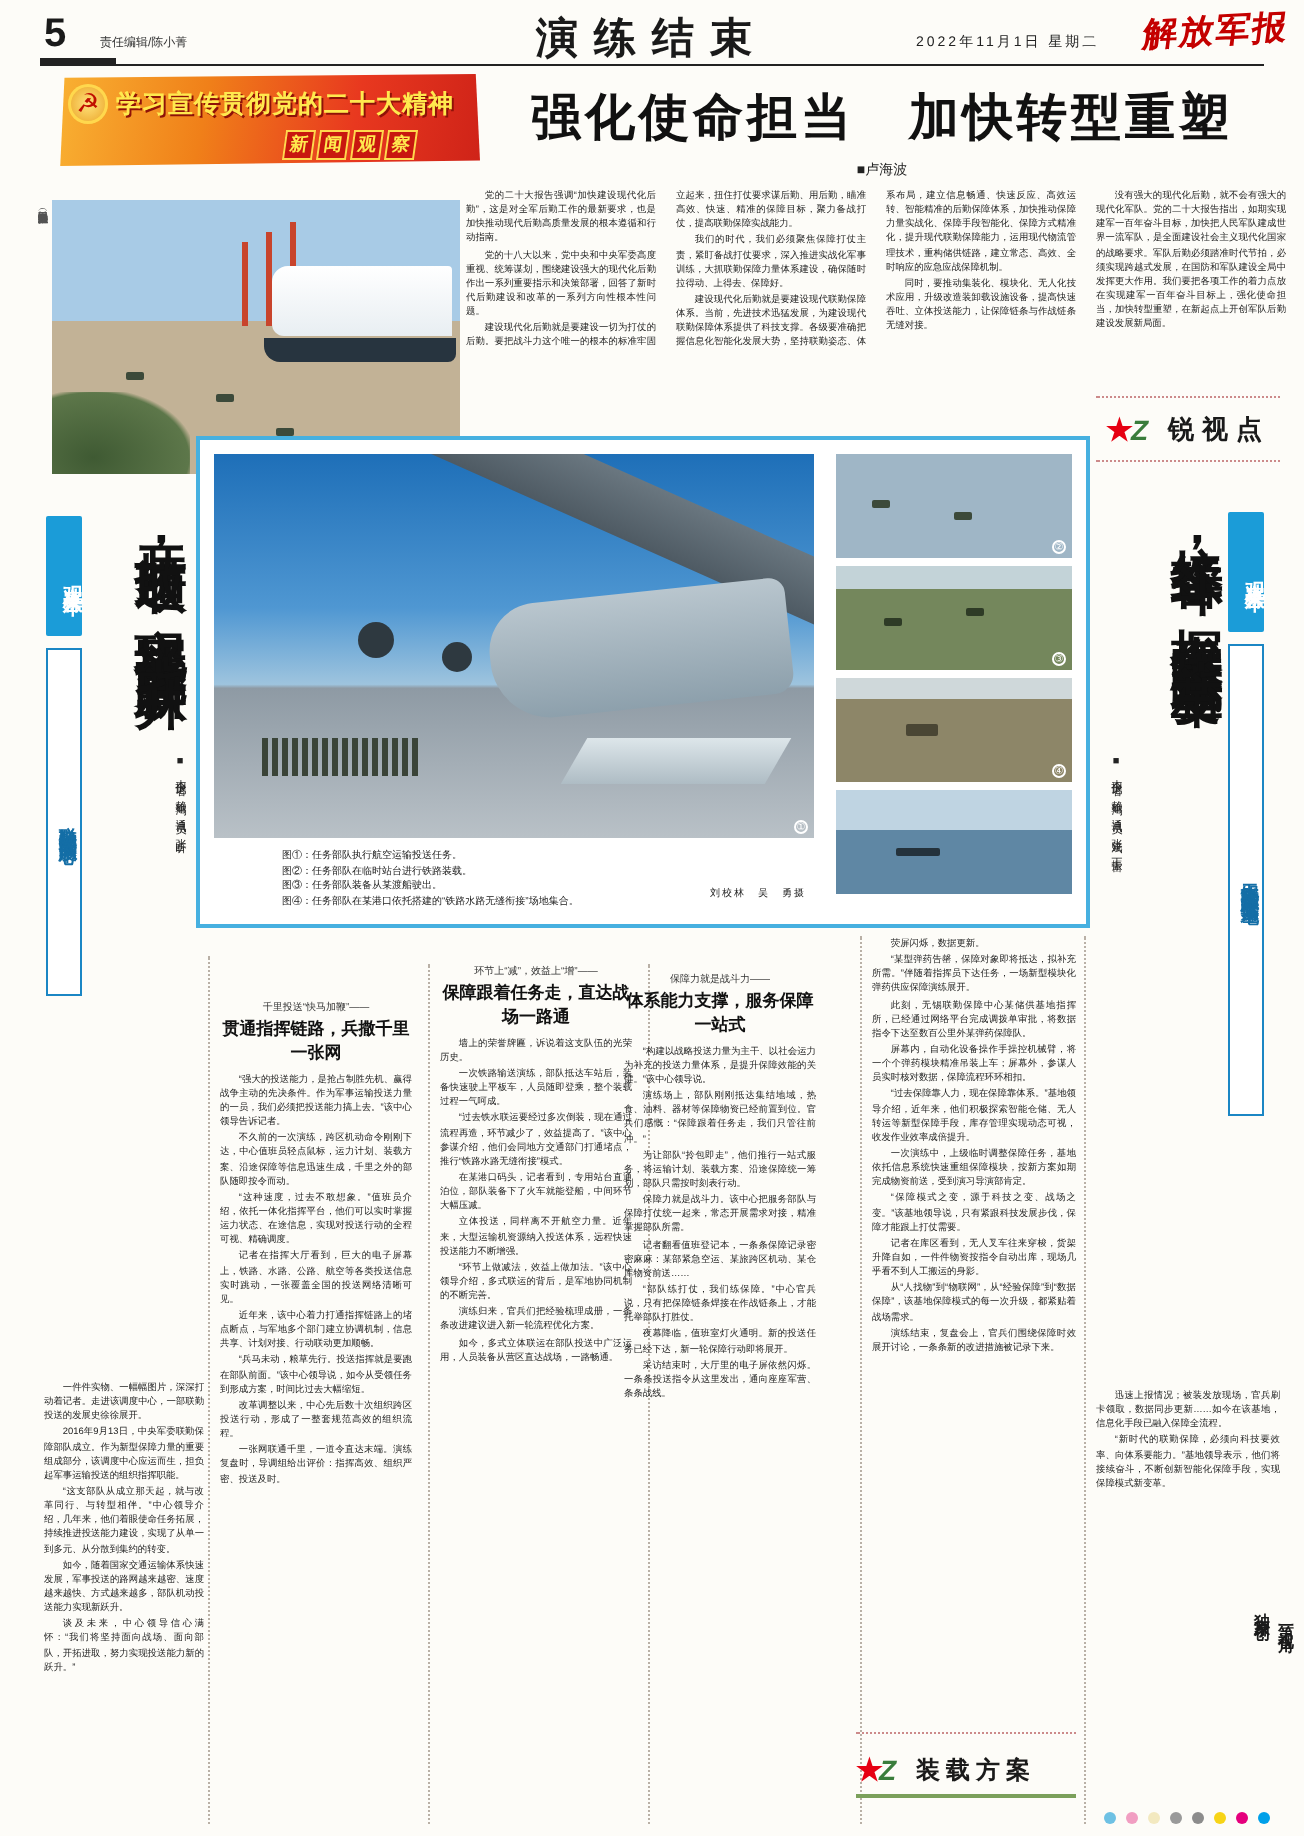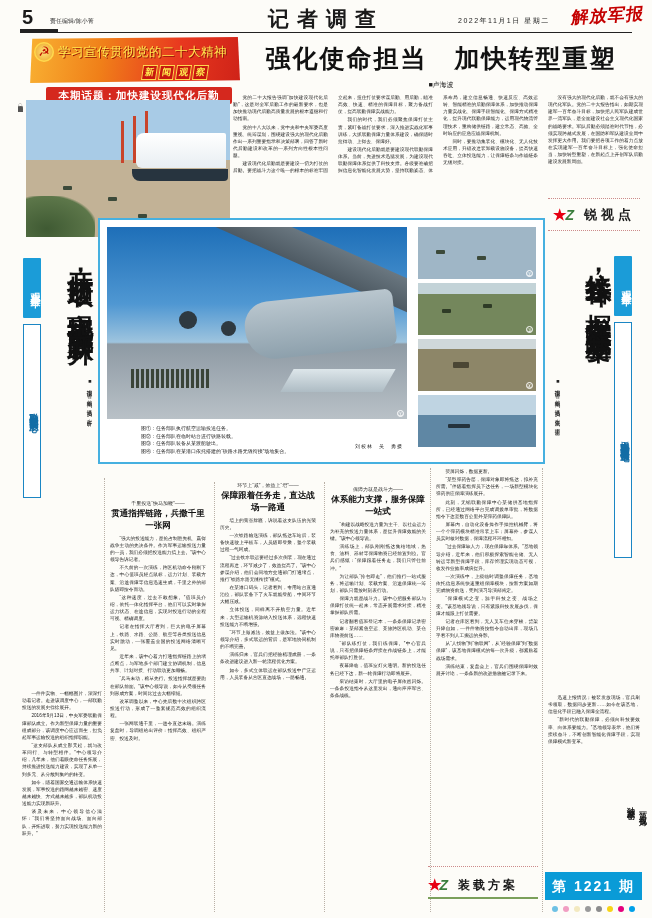--- a/index.html
+++ b/index.html
@@ -9,21 +9,21 @@
   .vt{writing-mode:vertical-rl;text-orientation:upright}
   
   .pageno{font-size:20px;font-weight:bold}
   .editor{font-size:6px;color:#333}
   .section-title{font-size:21px;font-weight:bold;letter-spacing:8px;text-align:center}
   .date{font-size:7px;letter-spacing:1.5px;color:#222}
   .masthead{font-size:17px;font-weight:900;color:#c40000;font-family:"Liberation Serif",serif;transform:skewX(-10deg) rotate(-3deg);letter-spacing:1px}
   .hrule{background:#222}
   
   .banner{background:linear-gradient(100deg,#f9b233 0%,#f08019 35%,#e8381f 70%,#cf2318 100%);clip-path:polygon(2% 4%,99% 0,100% 94%,1% 100%);box-shadow:0 1px 2px rgba(0,0,0,.25)}
-  .banner-line1{color:#ffe94e;font-weight:400;font-size:12.5px;text-shadow:1px 1px 0 #8f1208;letter-spacing:.5px;white-space:nowrap}
+  .banner-line1{color:#ffe94e;font-weight:700;font-size:12.5px;text-shadow:1px 1px 0 #8f1208;letter-spacing:.5px;white-space:nowrap}
   .emblem{width:20px;height:20px;border-radius:50%;background:radial-gradient(#ffe27a,#e89b1c);color:#c01000;font-size:13px;line-height:20px;text-align:center;box-shadow:0 0 0 1.5px #ffd84d inset}
   .news-tiles{display:flex;gap:2px}
   .news-tiles span{display:inline-block;background:#c8170f;border:1px solid #ffd84d;color:#ffe94e;font-weight:900;font-size:9px;padding:0 2px;transform:skewX(-8deg)}
   .topic-box{background:#d5281e;color:#fff;font-weight:bold;font-size:10.5px;text-align:center;line-height:17px;letter-spacing:1px;border-radius:2px}
   
   .lead-title{font-size:25px;font-weight:900;letter-spacing:2px;text-align:center;color:#111;font-family:Liberation Mono, monospace}
   .lead-byline{font-size:7px;text-align:center;color:#222}
   .smalltext{font-size:4.7px;line-height:1.52;text-align:justify;color:#222}
   .smalltext p{text-indent:2em;margin-bottom:1px}
   .cols4{column-count:4;column-gap:10px}
@@ -63,38 +63,37 @@
   .survey-badge{display:flex;align-items:center;gap:7px;font-size:12px;font-weight:900;letter-spacing:3px;border-bottom:2px solid #7ba05b;padding-bottom:3px}
 </style>
 </head>
 <body>
 
 <div id="page">
 
   <div class="abs" style="left:22px;top:6px"><span class="pageno">5</span></div>
   <div class="abs hrule" style="left:20px;top:29px;width:38px;height:3px"></div>
   <div class="abs editor" style="left:50px;top:17px">责任编辑/陈小菁</div>
-  <div class="abs section-title" style="left:246px;top:5px;width:160px">记者调查</div>
+  <div class="abs section-title" style="left:246px;top:5px;width:160px">演练结束</div>
   <div class="abs date" style="left:458px;top:16px">2022年11月1日 星期二</div>
   <div class="abs masthead" style="left:572px;top:4px">解放军报</div>
   <div class="abs hrule" style="left:20px;top:32px;width:612px;height:1px"></div>
 
   <div class="abs banner" style="left:28px;top:37px;width:212px;height:46px;padding:5px 6px">
     <div style="display:flex;align-items:center;gap:4px">
       <span class="emblem">☭</span>
       <span class="banner-line1">学习宣传贯彻党的二十大精神</span>
     </div>
     <div class="news-tiles" style="margin:3px 0 0 108px">
         <span>新</span>
         <span>闻</span>
         <span>观</span>
         <span>察</span>
       </div>
   </div>
-  <div class="abs topic-box" style="left:46px;top:87px;width:186px;height:17px">本期话题：加快建设现代化后勤</div>
 
   <div class="abs lead-title" style="left:240px;top:42px;width:402px">强化使命担当　加快转型重塑</div>
   <div class="abs lead-byline" style="left:240px;top:80px;width:402px">■卢海波</div>
   <div class="abs smalltext cols4" style="left:233px;top:94px;width:410px;height:118px;overflow:hidden">
       <p>党的二十大报告强调“加快建设现代化后勤”，这是对全军后勤工作的最新要求，也是加快推动现代后勤高质量发展的根本遵循和行动指南。</p>
       <p>党的十八大以来，党中央和中央军委高度重视、统筹谋划，围绕建设强大的现代化后勤作出一系列重要指示和决策部署，回答了新时代后勤建设和改革的一系列方向性根本性问题。</p>
       <p>建设现代化后勤就是要建设一切为打仗的后勤。要把战斗力这个唯一的根本的标准牢固立起来，扭住打仗要求谋后勤、用后勤，瞄准高效、快速、精准的保障目标，聚力备战打仗，提高联勤保障实战能力。</p>
       <p>我们的时代，我们必须聚焦保障打仗主责，紧盯备战打仗要求，深入推进实战化军事训练，大抓联勤保障力量体系建设，确保随时拉得动、上得去、保障好。</p>
       <p>建设现代化后勤就是要建设现代联勤保障体系。当前，先进技术迅猛发展，为建设现代联勤保障体系提供了科技支撑。各级要准确把握信息化智能化发展大势，坚持联勤姿态、体系布局，建立信息畅通、快速反应、高效运转、智能精准的后勤保障体系，加快推动保障力量实战化、保障手段智能化、保障方式精准化，提升现代联勤保障能力，运用现代物流管理技术，重构储供链路，建立常态、高效、全时响应的应急应战保障机制。</p>
       <p>同时，要推动集装化、模块化、无人化技术应用，升级改造装卸载设施设备，提高快速吞吐、立体投送能力，让保障链条与作战链条无缝对接。</p>
@@ -200,21 +199,21 @@
         <p>一次铁路输送演练，部队抵达车站后，装备快速驶上平板车，人员随即登乘，整个装载过程一气呵成。</p>
         <p>“过去铁水联运要经过多次倒装，现在通过流程再造，环节减少了，效益提高了。”该中心参谋介绍，他们会同地方交通部门打通堵点，推行“铁路水路无缝衔接”模式。</p>
         <p>在某港口码头，记者看到，专用站台直通泊位，部队装备下了火车就能登船，中间环节大幅压减。</p>
         <p>立体投送，同样离不开航空力量。近年来，大型运输机资源纳入投送体系，远程快速投送能力不断增强。</p>
         <p>“环节上做减法，效益上做加法。”该中心领导介绍，多式联运的背后，是军地协同机制的不断完善。</p>
         <p>演练归来，官兵们把经验梳理成册，一条条改进建议进入新一轮流程优化方案。</p>
         <p>如今，多式立体联运在部队投送中广泛运用，人员装备从营区直达战场，一路畅通。</p>
       </div>
   </div>
   <div class="abs colrule" style="left:324px;top:482px;height:430px"></div>
-  <div class="abs" style="left:330px;top:486px;width:96px">
+  <div class="abs" style="left:312px;top:486px;width:96px">
     <div class="kicker">保障力就是战斗力——</div>
     <div class="subhead">体系能力支撑，服务保障一站式</div>
     <div class="smalltext" style="height:378px;overflow:hidden">
         <p>“构建以战略投送力量为主干、以社会运力为补充的投送力量体系，是提升保障效能的关键。”该中心领导说。</p>
         <p>演练场上，部队刚刚抵达集结地域，热食、油料、器材等保障物资已经前置到位。官兵们感慨：“保障跟着任务走，我们只管往前冲。”</p>
         <p>为让部队“拎包即走”，他们推行一站式服务，将运输计划、装载方案、沿途保障统一筹划，部队只需按时刻表行动。</p>
         <p>保障力就是战斗力。该中心把服务部队与保障打仗统一起来，常态开展需求对接，精准掌握部队所需。</p>
         <p>记者翻看值班登记本，一条条保障记录密密麻麻：某部紧急空运、某旅跨区机动、某仓库物资前送……</p>
         <p>“部队练打仗，我们练保障。”中心官兵说，只有把保障链条焊接在作战链条上，才能托举部队打胜仗。</p>
         <p>夜幕降临，值班室灯火通明。新的投送任务已经下达，新一轮保障行动即将展开。</p>
@@ -242,21 +241,20 @@
   <div class="abs vt vhead" style="left:566px;top:252px;width:46px;height:438px">接续奋斗，探索保障模式新变革</div>
   <div class="abs vt vbyline" style="left:552px;top:378px;width:10px;height:170px">■本报记者　赖瑜鸿　通讯员　张先斌　丁振雷</div>
   <div class="abs smalltext" style="left:548px;top:694px;width:92px;height:104px;overflow:hidden">
       <p>迅速上报情况；被装发放现场，官兵刷卡领取，数据同步更新……如今在该基地，信息化手段已融入保障全流程。</p>
       <p>“新时代的联勤保障，必须向科技要效率、向体系要能力。”基地领导表示，他们将接续奋斗，不断创新智能化保障手段，实现保障模式新变革。</p>
     </div>
 
   <div class="abs vt" style="left:624px;top:800px;height:70px;font-size:8px;font-weight:bold;letter-spacing:2px">独家原创</div>
   <div class="abs vt" style="left:636px;top:806px;height:70px;font-size:8px;font-weight:bold;letter-spacing:2px">第一视角</div>
 
-  <div class="abs issue-box" style="left:545px;top:872px;width:97px;height:28px">第 1221 期</div>
   <div class="abs dots" style="left:552px;top:906px">
       <span style="background: rgb(110, 193, 228);"></span>
       <span style="background: rgb(241, 158, 194);"></span>
       <span style="background: rgb(243, 233, 192);"></span>
       <span style="background: rgb(154, 154, 154);"></span>
       <span style="background: rgb(140, 140, 140);"></span>
       <span style="background: rgb(247, 212, 23);"></span>
       <span style="background: rgb(229, 0, 125);"></span>
       <span style="background: rgb(0, 160, 233);"></span>
     </div>

